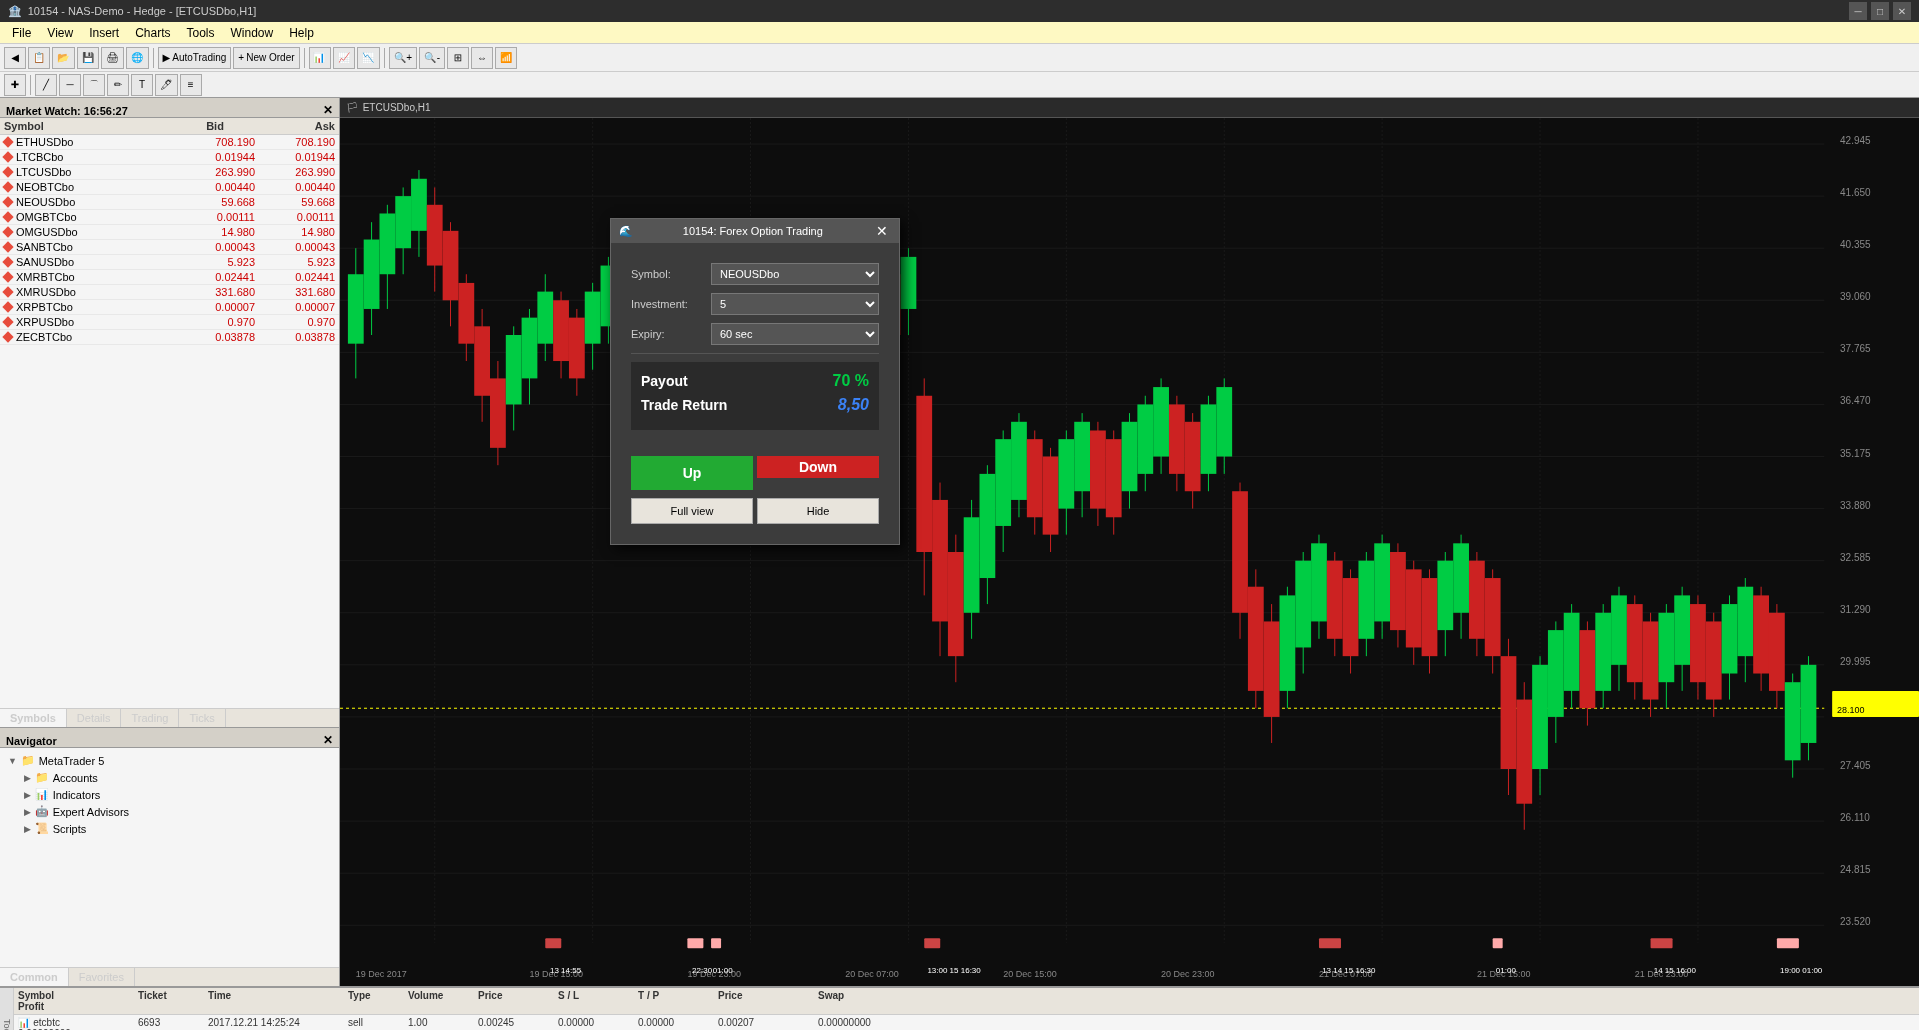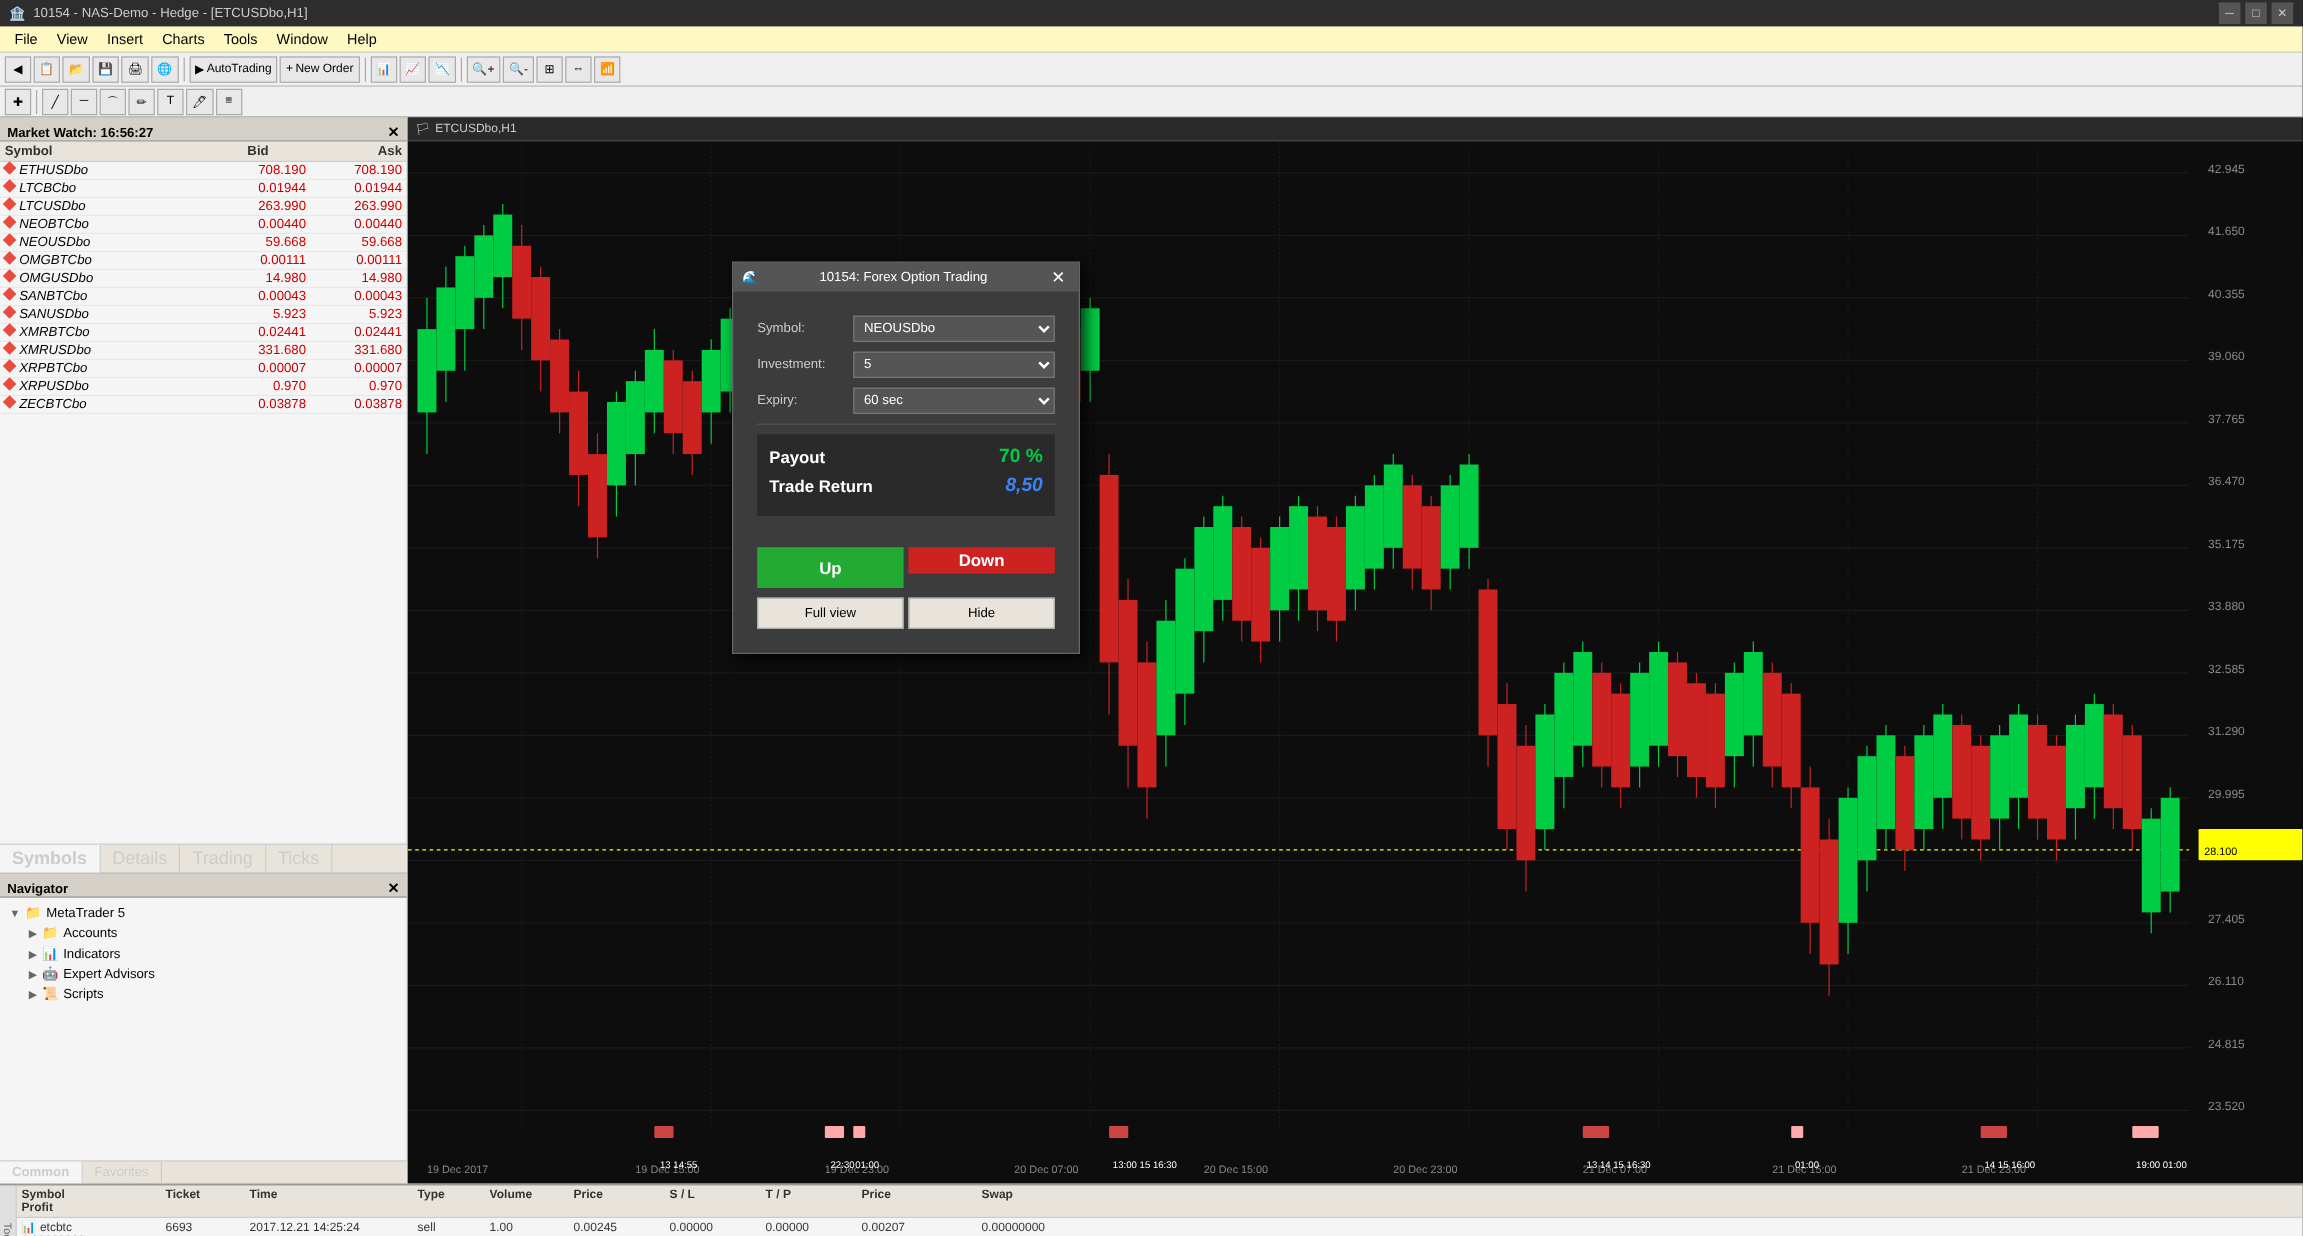--- a/index.html
+++ b/index.html
@@ -29,26 +29,26 @@
 
     
     #market-watch { flex: 1; display: flex; flex-direction: column; border-bottom: 1px solid #999; min-height: 300px; }
     .panel-header { background: #d4d0c8; height: 20px; display: flex; align-items: flex-end; justify-content: space-between; padding: 0 6px; font-size: 11px; font-weight: bold; color: #000; border-bottom: 1px solid #999; }
     .panel-close { cursor: pointer; font-size: 12px; }
     .mw-table { flex: 1; overflow: hidden; }
     .mw-header { display: grid; grid-template-columns: 1fr 80px 80px; background: #e8e4dc; border-bottom: 1px solid #ccc; padding: 2px 4px; }
     .mw-header span { font-size: 11px; font-weight: bold; color: #333; }
     .mw-header span:last-child, .mw-header span:nth-child(2) { text-align: right; }
     .mw-row { display: grid; grid-template-columns: 1fr 80px 80px; padding: 1px 4px; border-bottom: 1px solid #e8e8e8; align-items: center; }
-    .mw-symbol { display: flex; align-items: flex-start; gap: 4px; font-size: 11px; color: #000; font-style: italic; }
+    .mw-symbol { display: flex; align-items: center; gap: 4px; font-size: 11px; color: #000; }
     .mw-diamond { width: 8px; height: 8px; background: #e74c3c; transform: rotate(45deg); display: inline-block; }
     .mw-bid { text-align: right; font-size: 11px; color: #cc0000; }
     .mw-ask { text-align: right; font-size: 11px; color: #cc0000; }
     .mw-tabs { display: flex; background: #e8e4dc; border-top: 1px solid #ccc; }
-    .mw-tab { padding: 3px 10px; font-size: 15px; cursor: pointer; border-right: 1px solid #ccc; }
+    .mw-tab { padding: 3px 10px; font-size: 11px; cursor: pointer; border-right: 1px solid #ccc; }
     .mw-tab.active { background: #f5f5f5; font-weight: bold; }
 
     
     #navigator { height: 258px; display: flex; flex-direction: column; }
     .nav-tree { flex: 1; padding: 4px; overflow: auto; }
     .nav-item { display: flex; align-items: center; gap: 4px; padding: 2px 4px; cursor: pointer; font-size: 11px; color: #000; }
     .nav-expand { font-size: 9px; color: #666; }
     .nav-indent { padding-left: 20px; }
     .nav-tabs { display: flex; background: #e8e4dc; border-top: 1px solid #ccc; }
     .nav-tab { padding: 3px 10px; font-size: 11px; cursor: pointer; border-right: 1px solid #ccc; }

